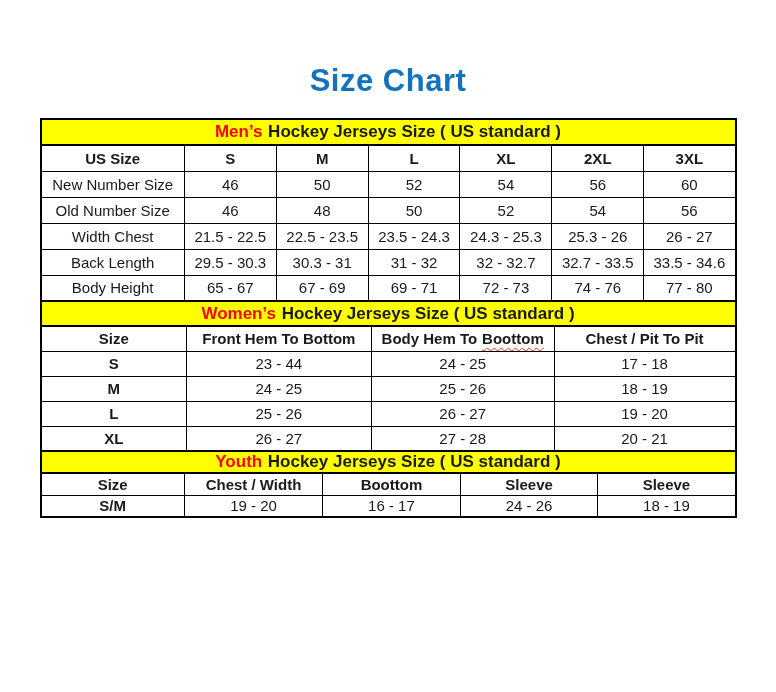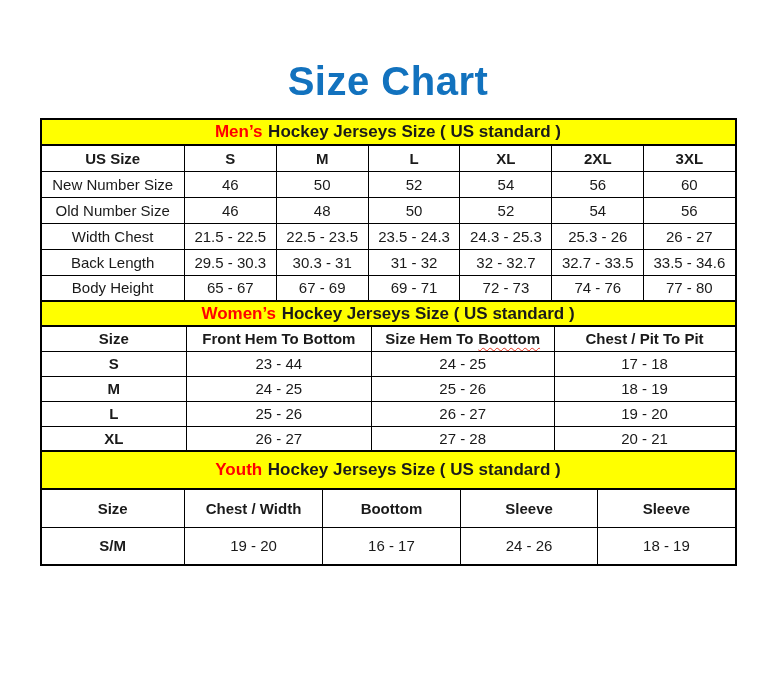--- a/index.html
+++ b/index.html
@@ -14,21 +14,21 @@
     margin: 0; padding: 0;
     width: 776px; height: 692px;
     background: #ffffff;
     font-family: "Liberation Sans", "DejaVu Sans", sans-serif;
     color: var(--text_black);
     overflow: hidden;
   }
   h1.page-title {
     margin: 62px 0 0 0;
     text-align: center;
-    font-size: 40px;
+    font-size: 31px;
     line-height: 38px;
     font-weight: bold;
     color: var(--accent_blue);
     letter-spacing: 0.5px;
   }
   .tables-wrap { width: 697px; margin: 18px auto 0 auto; }
   table.szt {
     width: 100%;
     border-collapse: collapse;
     table-layout: fixed;
@@ -50,21 +50,21 @@
     background: var(--banner_yellow);
     height: 37px;
     font-size: 17px;
     font-weight: bold;
   }
   .hl { color: var(--highlight_red); }
   .caprest { margin-left: 0.33em; }
   .szt th { font-weight: bold; }
   .t-men td, .t-men th { height: 26px; }
   .t-women td, .t-women th { height: 25px; }
-  .t-youth td, .t-youth th { height: 38px; }
+  .t-youth td, .t-youth th { height: 22px; }
   td.rlabel { font-weight: normal; }
   td.szcell { font-weight: bold; }
   .wavy {
     margin-left: 0.33em;
     text-decoration: underline;
     text-decoration-style: wavy;
     text-decoration-color: #e8321e;
     text-decoration-thickness: 1px;
     text-underline-offset: 3px;
   }
@@ -158,21 +158,21 @@
     </colgroup>
     <tbody>
       <tr class="cap">
         <td colspan="4">
           <span class="hl">Women’s</span><span class="caprest">Hockey Jerseys Size ( US standard )</span>
         </td>
       </tr>
       <tr>
         <th>Size</th>
         <th>Front Hem To Bottom</th>
-        <th><span>Size Hem To</span><span class="wavy">Boottom</span></th>
+        <th><span>Body Hem To</span><span class="wavy">Boottom</span></th>
         <th>Chest / Pit To Pit</th>
       </tr>
       <tr>
         <td class="szcell">S</td>
         <td>23 - 44</td>
         <td>24 - 25</td>
         <td>17 - 18</td>
       </tr>
       <tr>
         <td class="szcell">M</td>

